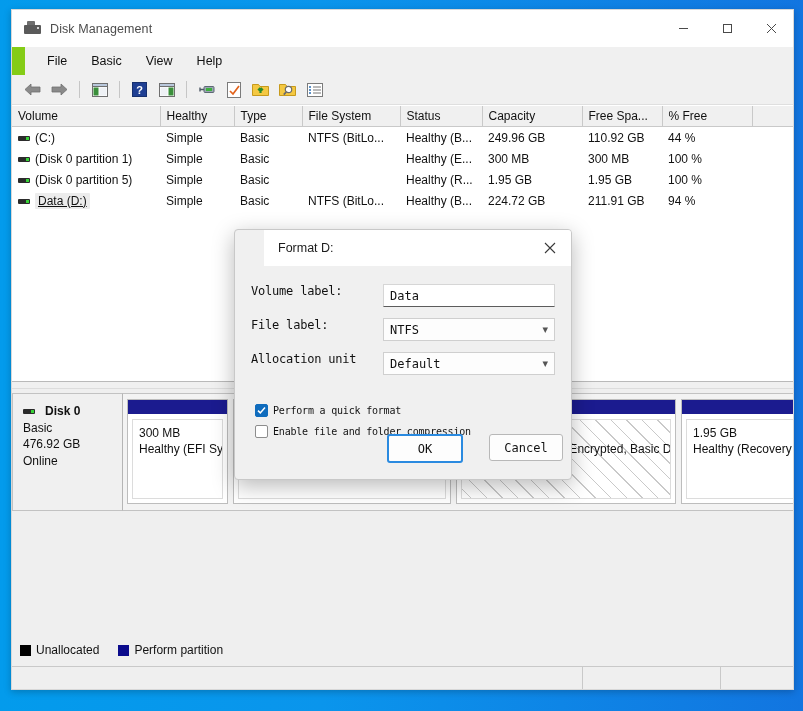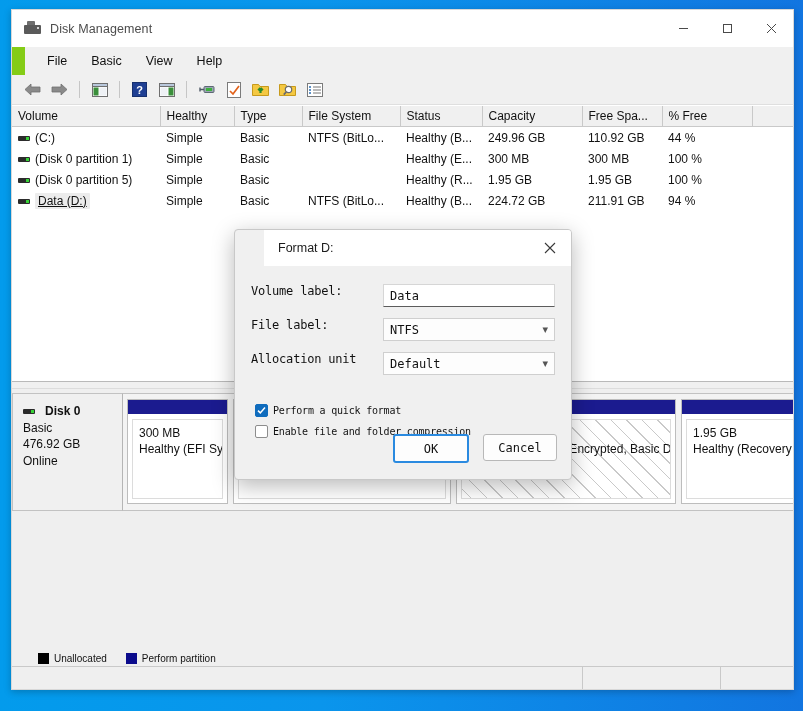--- a/index.html
+++ b/index.html
@@ -73,22 +73,22 @@
         display:flex;flex-direction:column;overflow:hidden;}
   .part .cap{height:14px;background:#1b1b8f;flex:none;border-bottom:1px solid #fff;}
   .part .inner{flex:1;background:#fff;margin:4px;border:1px solid #dcdcdc;padding:5px 0 0 6px;
                font-size:12px;color:#111;line-height:16px;overflow:hidden;white-space:nowrap;}
   .part.hatch .inner{
     background:
       repeating-linear-gradient(45deg,#ffffff 0 5px,#ffffff 5px 6px,#c9c9c9 6px 7px,#ffffff 7px 11px);
   }
 
   
-  .legend{position:absolute;left:0;right:0;bottom:18px;height:26px;display:flex;align-items:center;
-          padding-left:26px;background:#efefef;font-size:10px;color:#111;gap:5px;}
+  .legend{position:absolute;left:0;right:0;bottom:26px;height:26px;display:flex;align-items:center;
+          padding-left:8px;background:#efefef;font-size:12px;color:#111;gap:5px;}
   .swatch{width:11px;height:11px;display:inline-block;}
   .sw-unalloc{background:#000;}
   .sw-primary{background:#0b0b8c;}
   .lgap{width:9px;}
 
   
   .statusbar{position:absolute;left:0;right:0;bottom:0;height:22px;background:#efefef;
              border-top:1px solid #c9c9c9;display:flex;}
   .sbcell{border-right:1px solid #c9c9c9;height:100%;}
 
@@ -116,21 +116,21 @@
     display:flex;align-items:center;justify-content:space-between;
   }
   .fselect .chev{color:#555;font-size:11px;font-family:"Liberation Sans",sans-serif;}
   .cbrow{display:flex;align-items:center;height:21px;margin-left:4px;}
   .cbox{width:13px;height:13px;flex:none;margin-right:5px;box-sizing:border-box;
         border:1px solid #8d8d8d;background:#fff;border-radius:2px;
         display:flex;align-items:center;justify-content:center;}
   .cbox.on{background:#0f6cbd;border-color:#0f6cbd;}
   .cbox.on svg{display:block;}
   .cblabel{font-size:10px;color:#111;letter-spacing:-.2px;text-align:center;}
-  .dlg-btns{position:absolute;right:14px;bottom:16px;display:flex;gap:14px;}
+  .dlg-btns{position:absolute;right:8px;bottom:16px;display:flex;gap:26px;}
   .dbtn{
     width:72px;height:25px;background:#fdfdfd;border:1px solid #b8b8b8;border-radius:3px;
     display:flex;align-items:center;justify-content:center;font-size:12px;color:#111;
   }
   .dbtn.primary{border:2px solid #2a8ae0;}
 </style>
 </head>
 <body>
 
 <div class="desktop">

